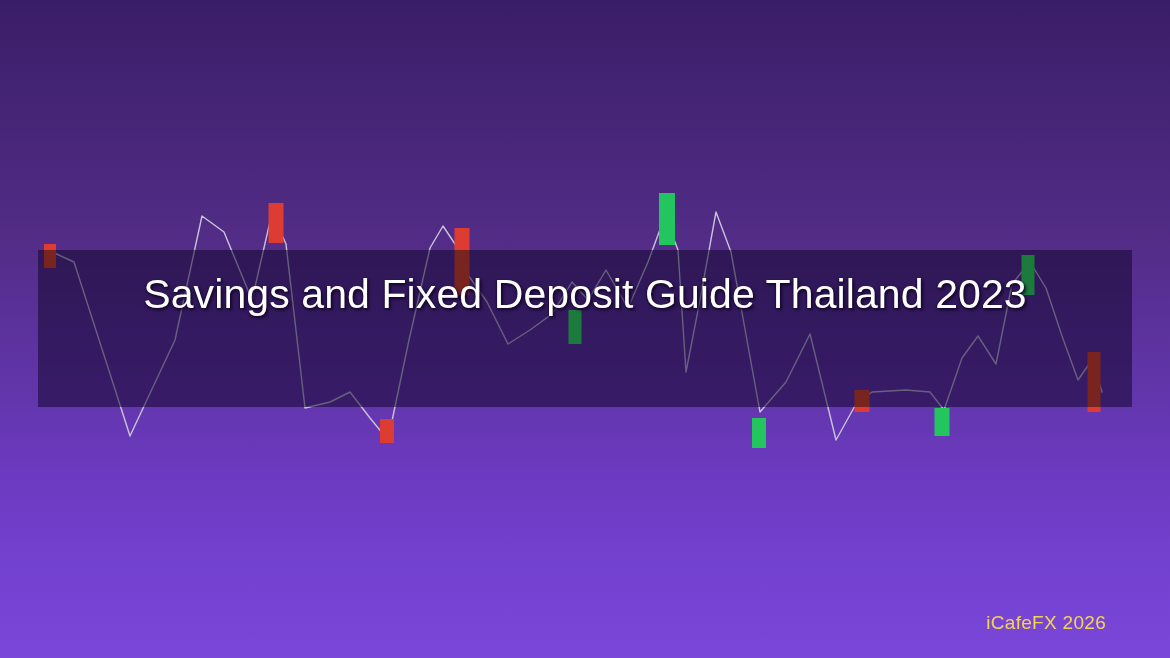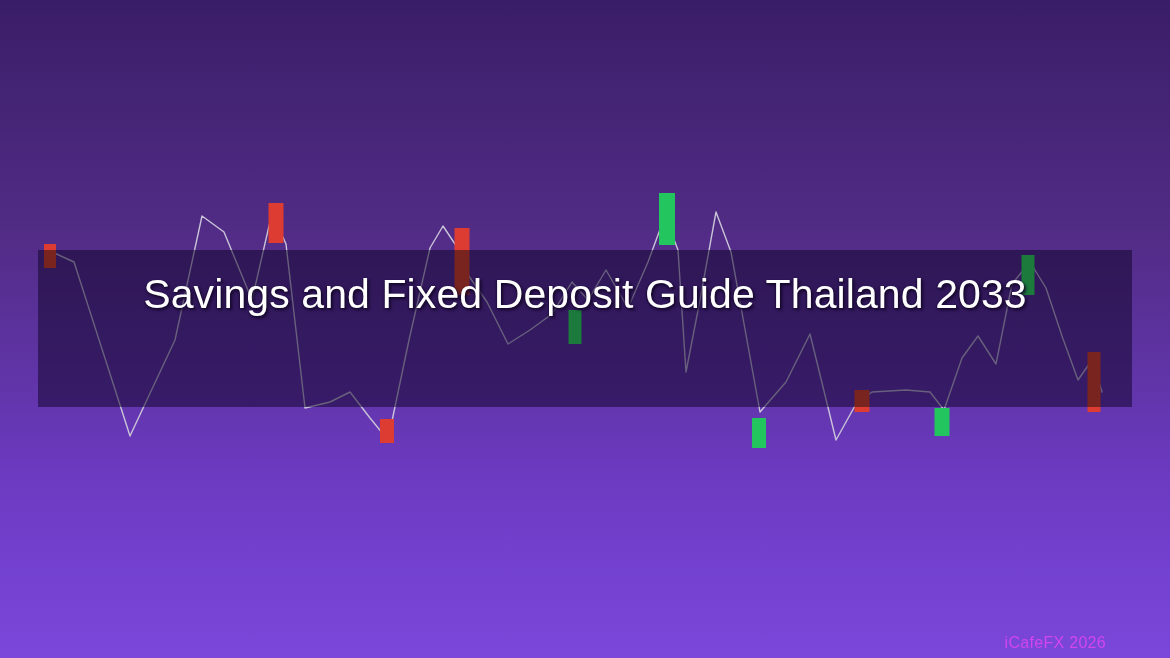--- a/index.html
+++ b/index.html
@@ -54,23 +54,23 @@
     font-weight: 400;
     color: #ffffff;
     letter-spacing: 0.1px;
     text-shadow: 2px 2px 3px rgba(20, 6, 40, 0.95),
                  -1px 1px 2px rgba(20, 6, 40, 0.6);
     white-space: nowrap;
   }
   #watermark-text {
     position: absolute;
     right: 64px;
-    bottom: 6px;
-    font-size: 16px;
-    color: #d946ef;
+    bottom: 24px;
+    font-size: 19px;
+    color: #fde047;
     opacity: 0.92;
     letter-spacing: 0.3px;
   }
 </style>
 </head>
 <body>
 
 <div id="stage">
 
   <div id="bg-gradient"></div>
@@ -95,17 +95,17 @@
         <rect x="752" y="418" width="14" height="30" fill="#22c55e"></rect>
         <rect x="854.5" y="390" width="15" height="17" fill="#7a2420"></rect>
         <rect x="854.5" y="407" width="15" height="5" fill="#dc3c32"></rect>
         <rect x="934.5" y="408" width="15" height="28" fill="#22c55e"></rect>
         <rect x="1021.5" y="255" width="13" height="40" fill="#1b7a3c"></rect>
         <rect x="1087.5" y="352" width="13" height="55" fill="#7a2420"></rect>
         <rect x="1087.5" y="407" width="13" height="5" fill="#dc3c32"></rect>
       </g>
   </svg>
 
-  <div id="title-text">Savings and Fixed Deposit Guide Thailand 2033</div>
+  <div id="title-text">Savings and Fixed Deposit Guide Thailand 2023</div>
 
   <div id="watermark-text">iCafeFX 2026</div>
 
 </div>
 
 </body></html>

